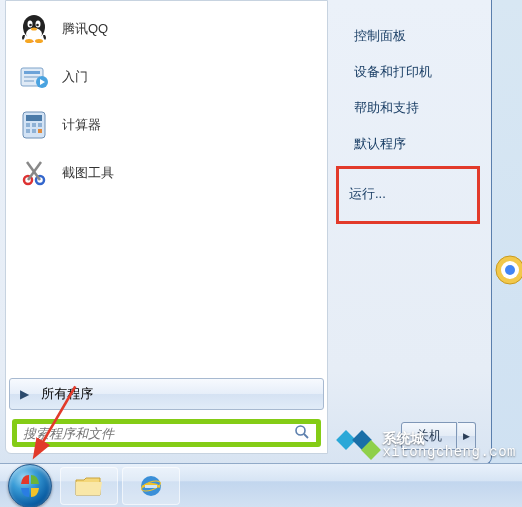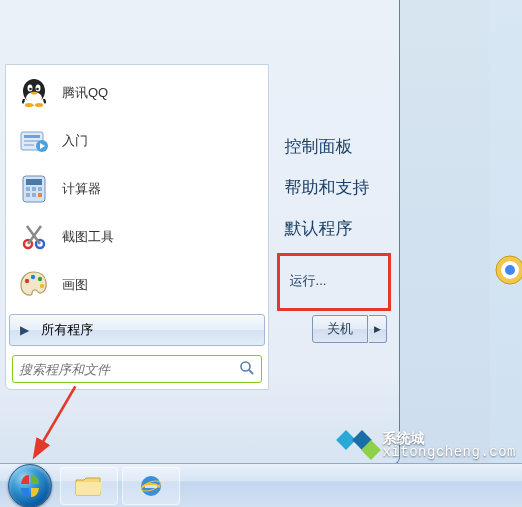--- a/index.html
+++ b/index.html
@@ -10,29 +10,28 @@
     height: 507px;
     overflow: hidden;
     background: linear-gradient(180deg, #d7e5f0 0%, #cdddef 100%);
     position: relative;
   }
 
   .start-menu {
     position: absolute;
     left: 0;
     top: 0;
-    width: 400px;
+    width: 492px;
     height: 465px;
     background: linear-gradient(180deg, #ebf1f9 0%, #e6edf6 80%, #d8e4f2 100%);
     border: 1px solid #5a7fad;
     border-top: none;
     border-left: none;
     border-radius: 0 0 8px 0;
     display: flex;
-    align-items: center;
   }
 
   .left-panel {
     width: 323px;
     background: #fff;
     border-radius: 0 0 0 6px;
     margin: 0 0 10px 5px;
     display: flex;
     flex-direction: column;
     border: 1px solid #c7d3e0;
@@ -81,21 +80,21 @@
   .all-programs .arrow {
     margin-right: 12px;
     font-size: 12px;
     color: #2b4a6d;
   }
 
   .search-box {
     margin: 6px;
     display: flex;
     align-items: center;
-    border: 1px solid #84cc16;
+    border: 5px solid #84cc16;
     border-radius: 3px;
     background: #fff;
     height: 28px;
     padding: 0 6px;
   }
   .search-input {
     flex: 1;
     border: none;
     outline: none;
     font-size: 13px;
@@ -111,23 +110,23 @@
 
   .right-panel {
     width: 160px;
     padding: 18px 0 10px 0;
     display: flex;
     flex-direction: column;
     color: #1b3f66;
   }
 
   .right-item {
-    padding: 9px 16px;
-    cursor: pointer;
-    font-size: 17px;
+    padding: 9px 26px;
+    cursor: pointer;
+    font-size: 13px;
   }
 
   .run-highlight {
     border: 3px solid #e23a2a;
     margin: 4px 8px;
     padding: 16px 10px 18px;
   }
 
   .shutdown-row {
     margin-top: auto;
@@ -310,32 +309,20 @@
           <svg width="34" height="34" viewBox="0 0 34 34">
             <circle cx="11" cy="24" r="4" fill="none" stroke="#d33" stroke-width="2.5"></circle>
             <circle cx="23" cy="24" r="4" fill="none" stroke="#36c" stroke-width="2.5"></circle>
             <line x1="11" y1="24" x2="24" y2="6" stroke="#888" stroke-width="2.5"></line>
             <line x1="23" y1="24" x2="10" y2="6" stroke="#888" stroke-width="2.5"></line>
           </svg>
         </div>
         <span class="program-label">截图工具</span>
       </div>
 
-      <div class="program-item">
-        <div class="program-icon">
-          <svg width="34" height="34" viewBox="0 0 34 34">
-            <path d="M17 4 C8 4 4 11 4 17 C4 24 9 28 14 27 C16 26 14 23 17 22 C21 21 20 26 24 25 C28 24 30 19 29 14 C28 8 24 4 17 4 Z" fill="#f2e6c8" stroke="#b89b5e" stroke-width="1.2"></path>
-            <circle cx="10" cy="13" r="2.2" fill="#e23a2a"></circle>
-            <circle cx="16" cy="9" r="2.2" fill="#2a7de2"></circle>
-            <circle cx="23" cy="11" r="2.2" fill="#3aa03a"></circle>
-            <circle cx="25" cy="18" r="2.2" fill="#e2c42a"></circle>
-          </svg>
-        </div>
-        <span class="program-label">画图</span>
-      </div>
 
     </div>
 
     <div class="all-programs">
       <span class="arrow">▶</span>
       <span>所有程序</span>
     </div>
 
     <div class="search-box">
       <input class="search-input" placeholder="搜索程序和文件" style="">
@@ -343,20 +330,21 @@
         <svg width="16" height="16" viewBox="0 0 16 16">
           <circle cx="6.5" cy="6.5" r="4.5" fill="none" stroke="#5c7fad" stroke-width="1.6"></circle>
           <line x1="10" y1="10" x2="14" y2="14" stroke="#5c7fad" stroke-width="1.8"></line>
         </svg>
       </span>
     </div>
   </div>
 
   <div class="right-panel">
     <div class="right-item">控制面板</div>
+    <div class="right-item">设备和打印机</div>
     <div class="right-item">帮助和支持</div>
     <div class="right-item">默认程序</div>
     <div class="run-highlight">
       <div>运行...</div>
     </div>
 
     <div class="shutdown-row">
       <button class="shutdown-btn">关机</button>
       <div class="shutdown-arrow">▶</div>
     </div>

